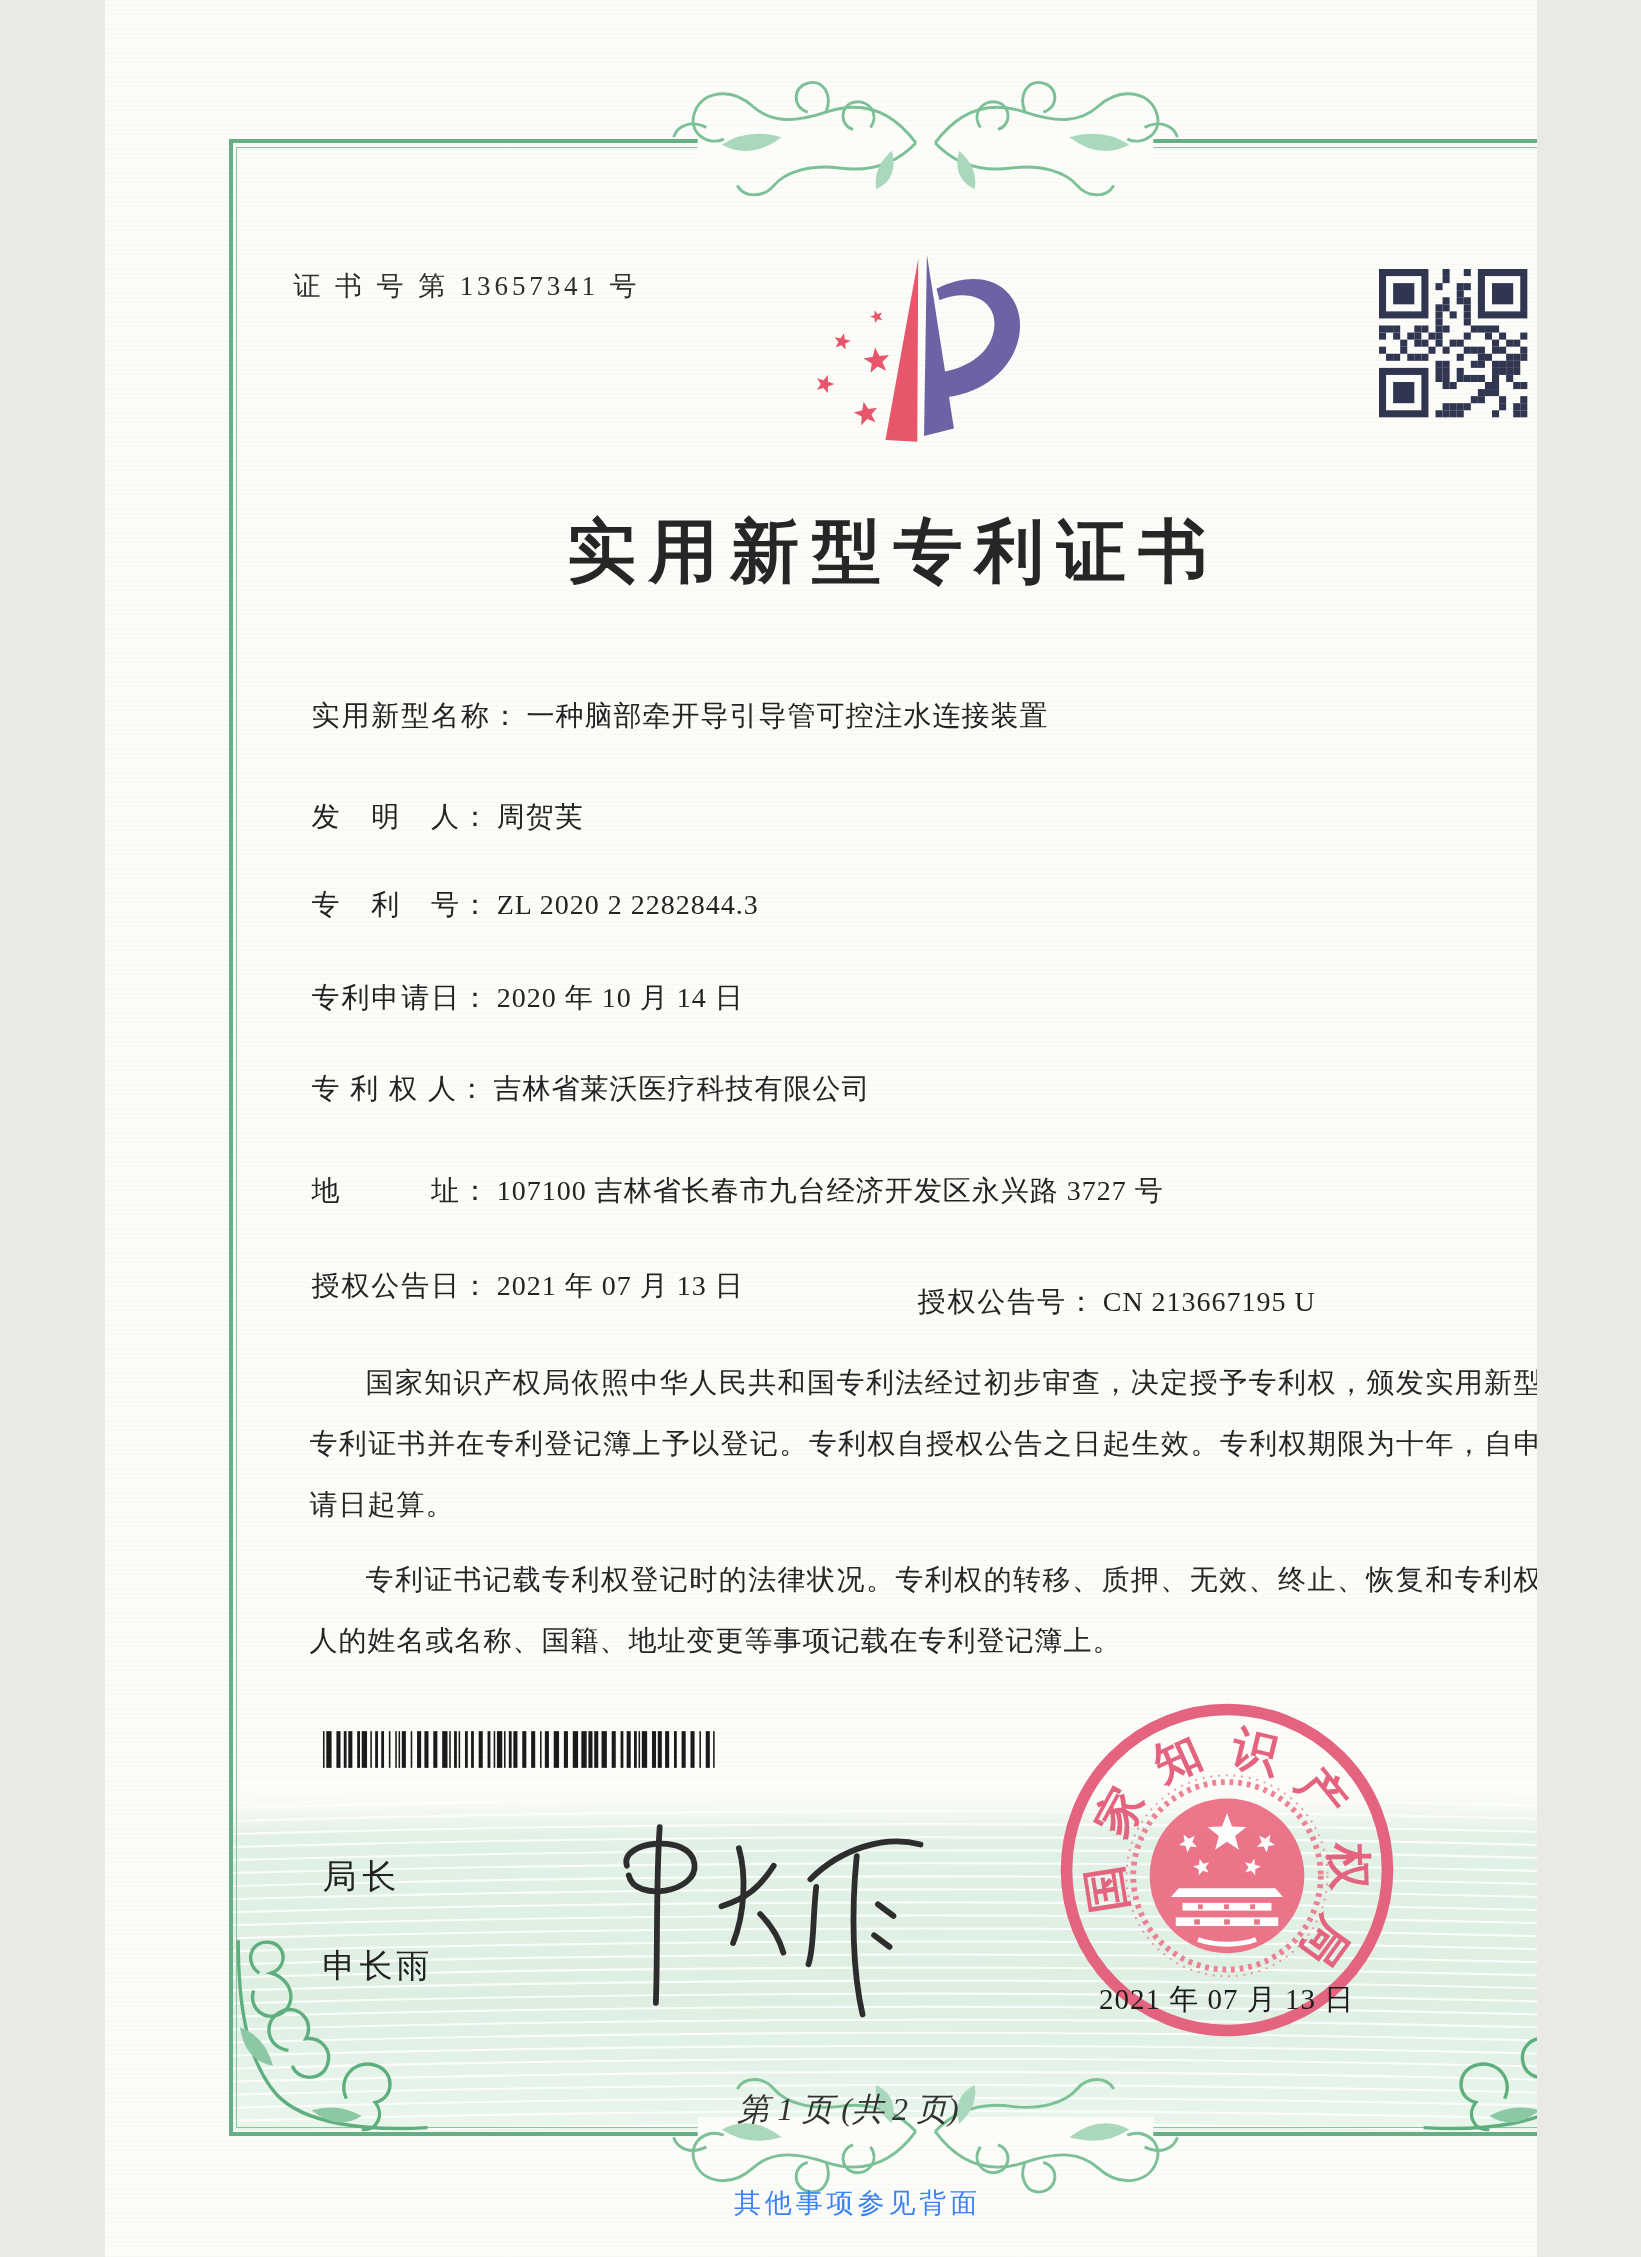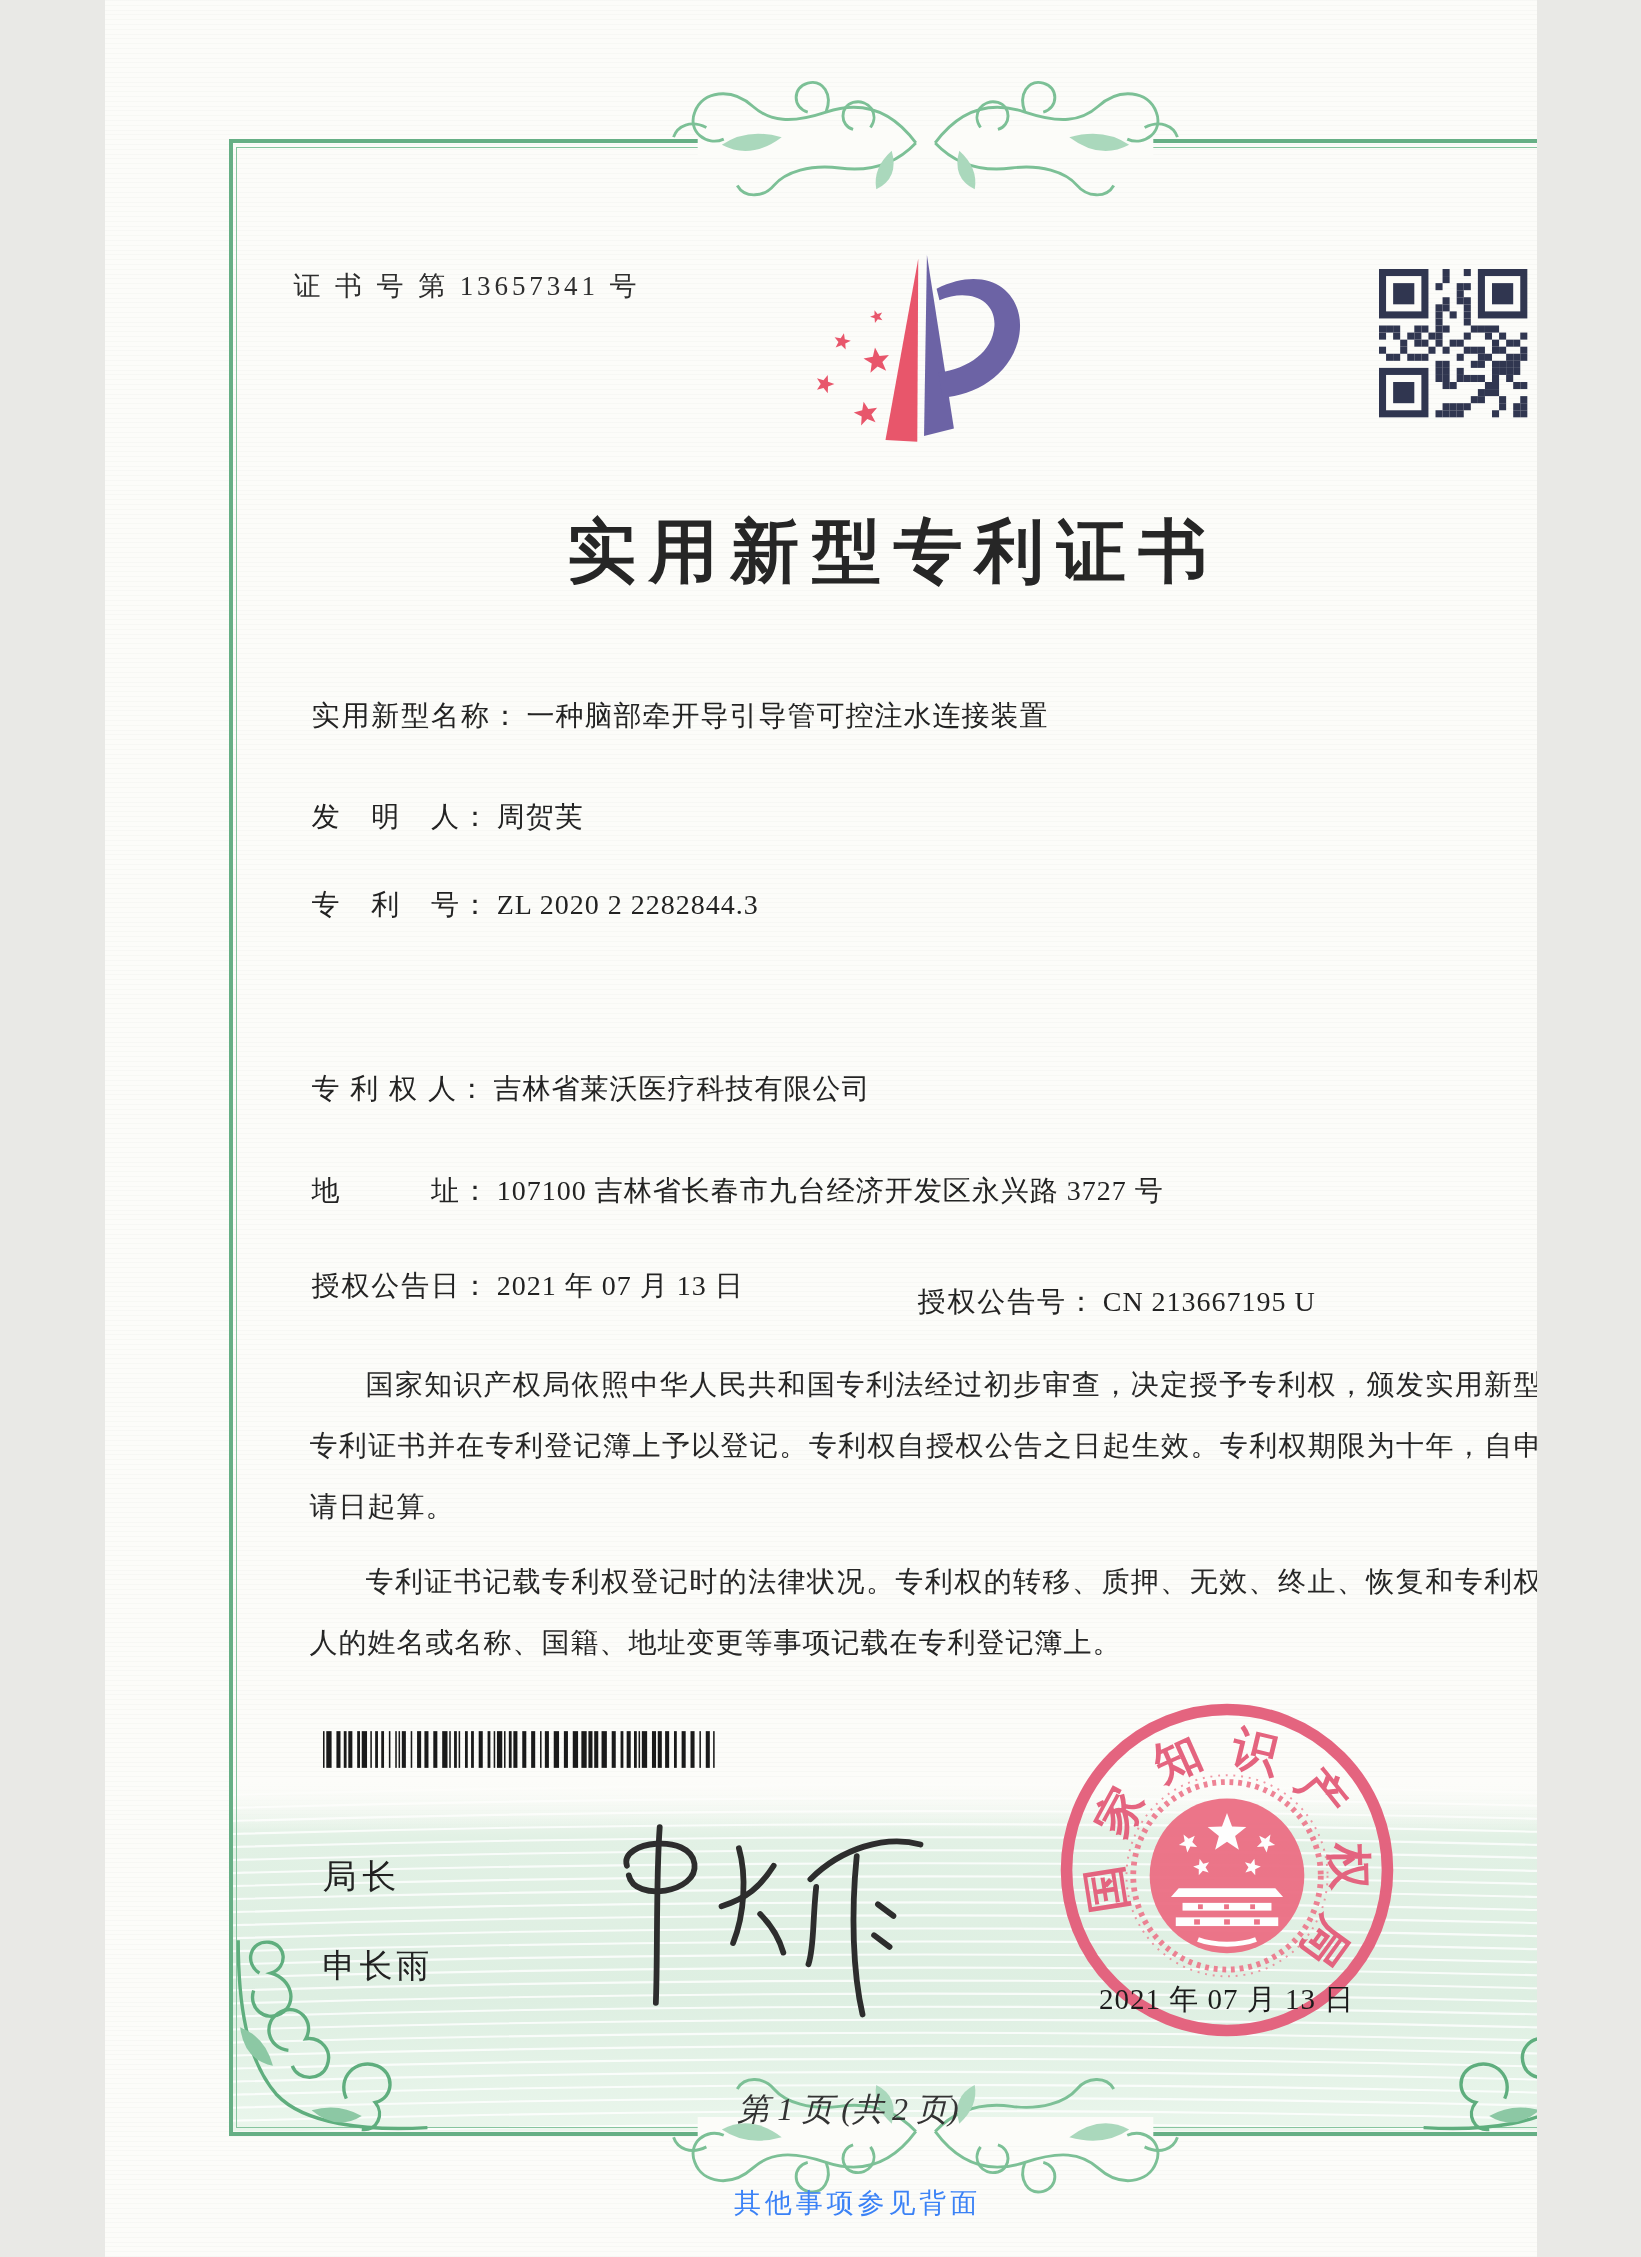--- a/index.html
+++ b/index.html
@@ -28,21 +28,21 @@
   .logo{position:absolute;left:687px;top:245px;z-index:4;}
   .qr{position:absolute;left:1274px;top:269px;z-index:4;}
   .title{position:absolute;left:0;top:506px;width:1578px;text-align:center;z-index:4;
     font-size:69px;font-weight:bold;letter-spacing:12.6px;color:#262626;}
   .row{position:absolute;left:207px;width:1255px;z-index:4;font-size:28px;white-space:nowrap;}
   .row .lbl{letter-spacing:1.9px;}
   .row .val{letter-spacing:1px;margin-left:5.8px;}
   .pair2{position:absolute;left:606px;top:16px;}
   .paras{position:absolute;left:191px;top:1340px;width:1261px;z-index:4;
     font-size:28px;line-height:61px;text-align:justify;color:#262626;}
-  .paras p{margin:14px;text-indent:2em;letter-spacing:1px;}
+  .paras p{margin:14px;text-indent:2em;letter-spacing:1px;font-family:Liberation Mono, monospace;}
   .barcode{position:absolute;left:218px;top:1731px;z-index:4;}
   .director{position:absolute;left:218px;top:1854px;z-index:4;font-size:34px;letter-spacing:5.8px;color:#222;}
   .director .name{display:block;margin-top:44px;font-size:33px;letter-spacing:3.9px;}
   .signature{position:absolute;left:462px;top:1798px;z-index:5;}
   .seal{position:absolute;left:948px;top:1696px;z-index:4;opacity:.97;}
   .sealdate{position:absolute;left:977px;top:1980px;width:290px;text-align:center;z-index:6;
     font-size:29px;letter-spacing:1px;color:#1c1c1c;}
   .pagenum{position:absolute;left:0;top:2088px;width:1487px;text-align:center;z-index:4;font-size:32px;color:#333;font-style:italic;}
   .backnote{position:absolute;left:0;top:2185px;width:1506px;text-align:center;z-index:4;
     font-size:27px;letter-spacing:3.9px;color:#3b82f6;}
@@ -272,20 +272,23 @@
 
   <div class="row" style="top:697px">
     <span class="lbl">实用新型名称：</span><span class="val">一种脑部牵开导引导管可控注水连接装置</span>
   </div>
   <div class="row" style="top:798px">
     <span class="lbl">发　明　人：</span><span class="val">周贺芙</span>
   </div>
   <div class="row" style="top:886px">
     <span class="lbl">专　利　号：</span><span class="val">ZL 2020 2 2282844.3</span>
   </div>
+  <div class="row" style="top:979px">
+    <span class="lbl">专利申请日：</span><span class="val">2020 年 10 月 14 日</span>
+  </div>
   <div class="row" style="top:1070px">
     <span class="lbl">专 利 权 人：</span><span class="val">吉林省莱沃医疗科技有限公司</span>
   </div>
   <div class="row" style="top:1172px">
     <span class="lbl">地　　　址：</span><span class="val">107100 吉林省长春市九台经济开发区永兴路 3727 号</span>
   </div>
   <div class="row" style="top:1267px">
     <span class="lbl">授权公告日：</span><span class="val">2021 年 07 月 13 日</span>
     <span class="pair2"><span class="lbl">授权公告号：</span><span class="val">CN 213667195 U</span></span>
   </div>

